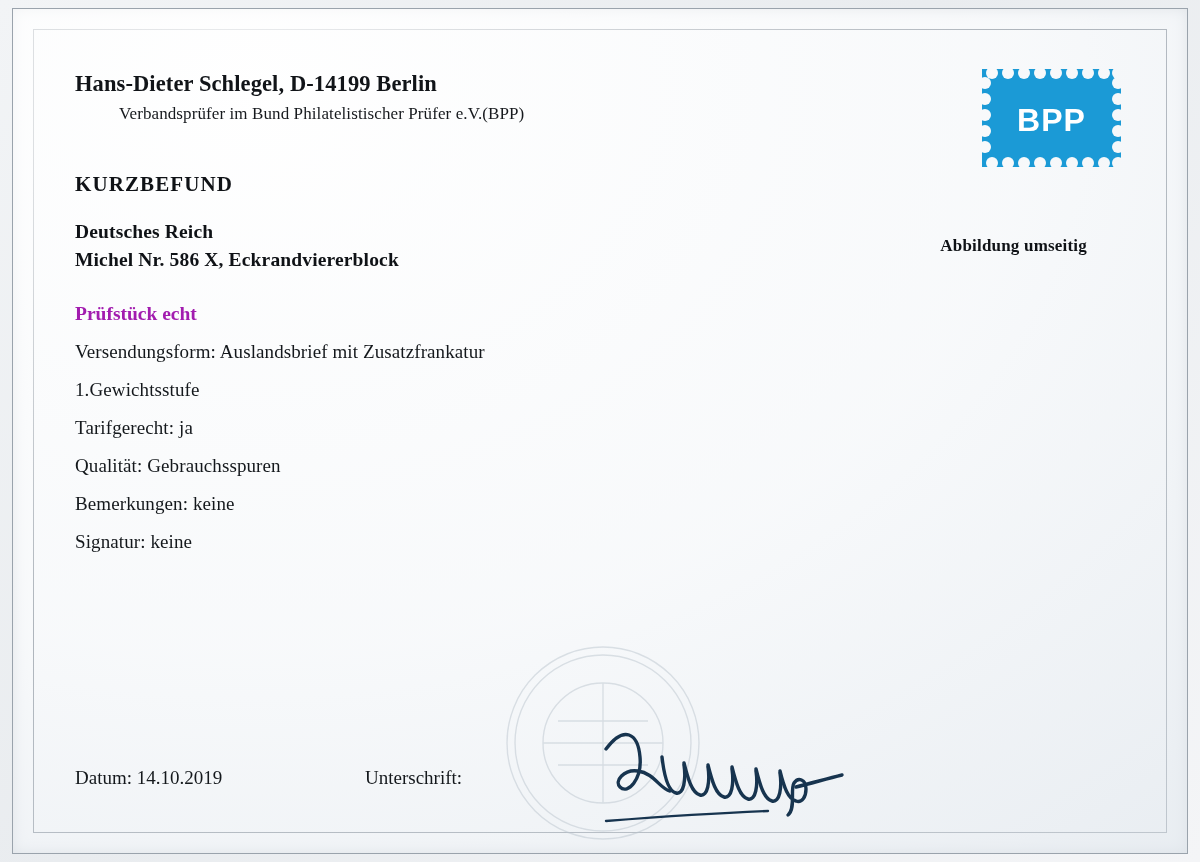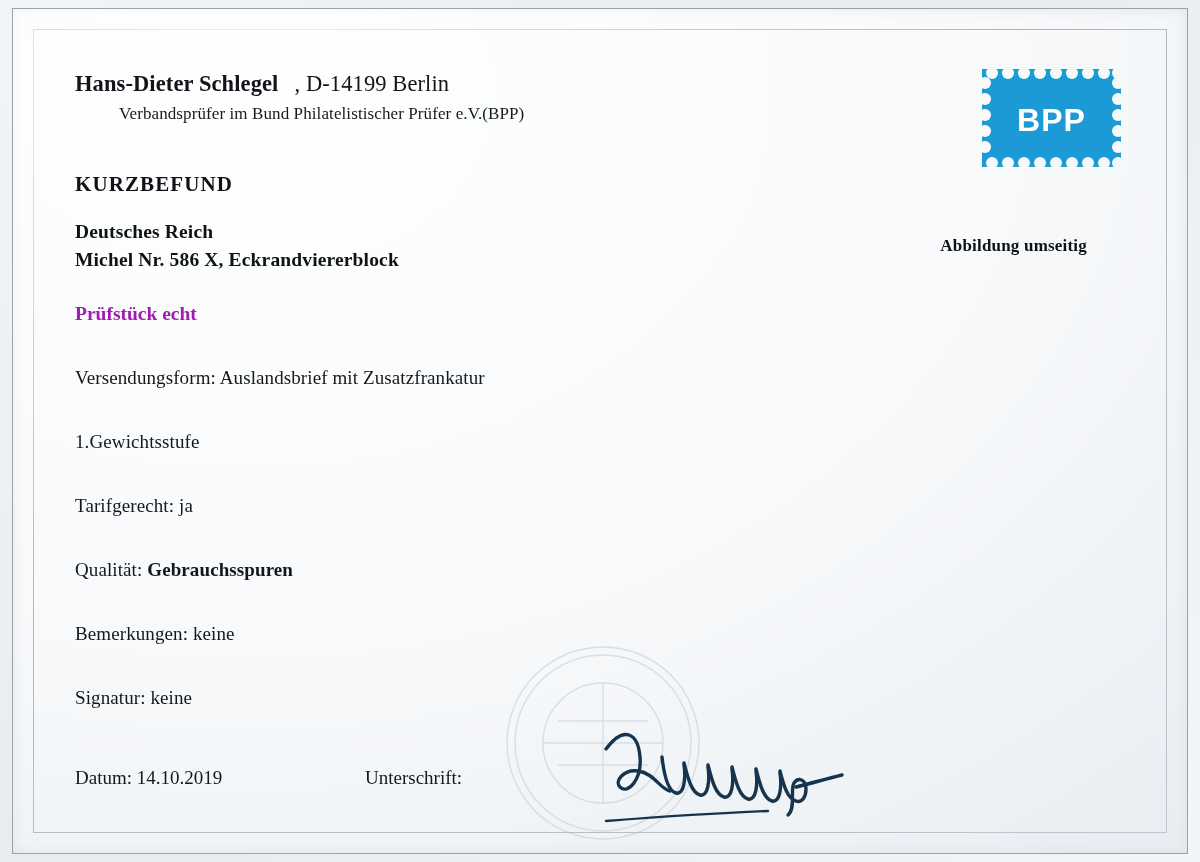--- a/index.html
+++ b/index.html
@@ -63,22 +63,21 @@
   }
 
   
   .hdr-name {
     font-size: 22.5px;
     font-weight: bold;
     letter-spacing: 0.1px;
     color: #111418;
   }
   .hdr-name .reg {
-    font-weight: normal;
-    padding-left: 16px;
+    font-weight: bold;
   }
   .hdr-sub {
     margin-top: 7px;
     font-size: 17px;
     color: #16191d;
     letter-spacing: 0.1px;
     margin-left: 44px;
   }
 
   .kurzbefund {
@@ -117,26 +116,26 @@
   }
 
   .pruefstueck {
     margin-top: 28px;
     font-size: 19.5px;
     font-weight: bold;
     color: #a21caf;
   }
 
   .field {
-    margin-top: 42px;
+    margin-top: 16px;
     font-size: 19px;
     color: #14181c;
     letter-spacing: 0.1px;
   }
-  .field b { font-weight: bold; text-align: right; }
+  .field b { font-weight: normal; text-align: right; }
 
   .footer {
     position: absolute;
     left: 62px;
     right: 48px;
     bottom: 64px;
     display: flex;
     align-items: flex-end;
     z-index: 4;
   }

